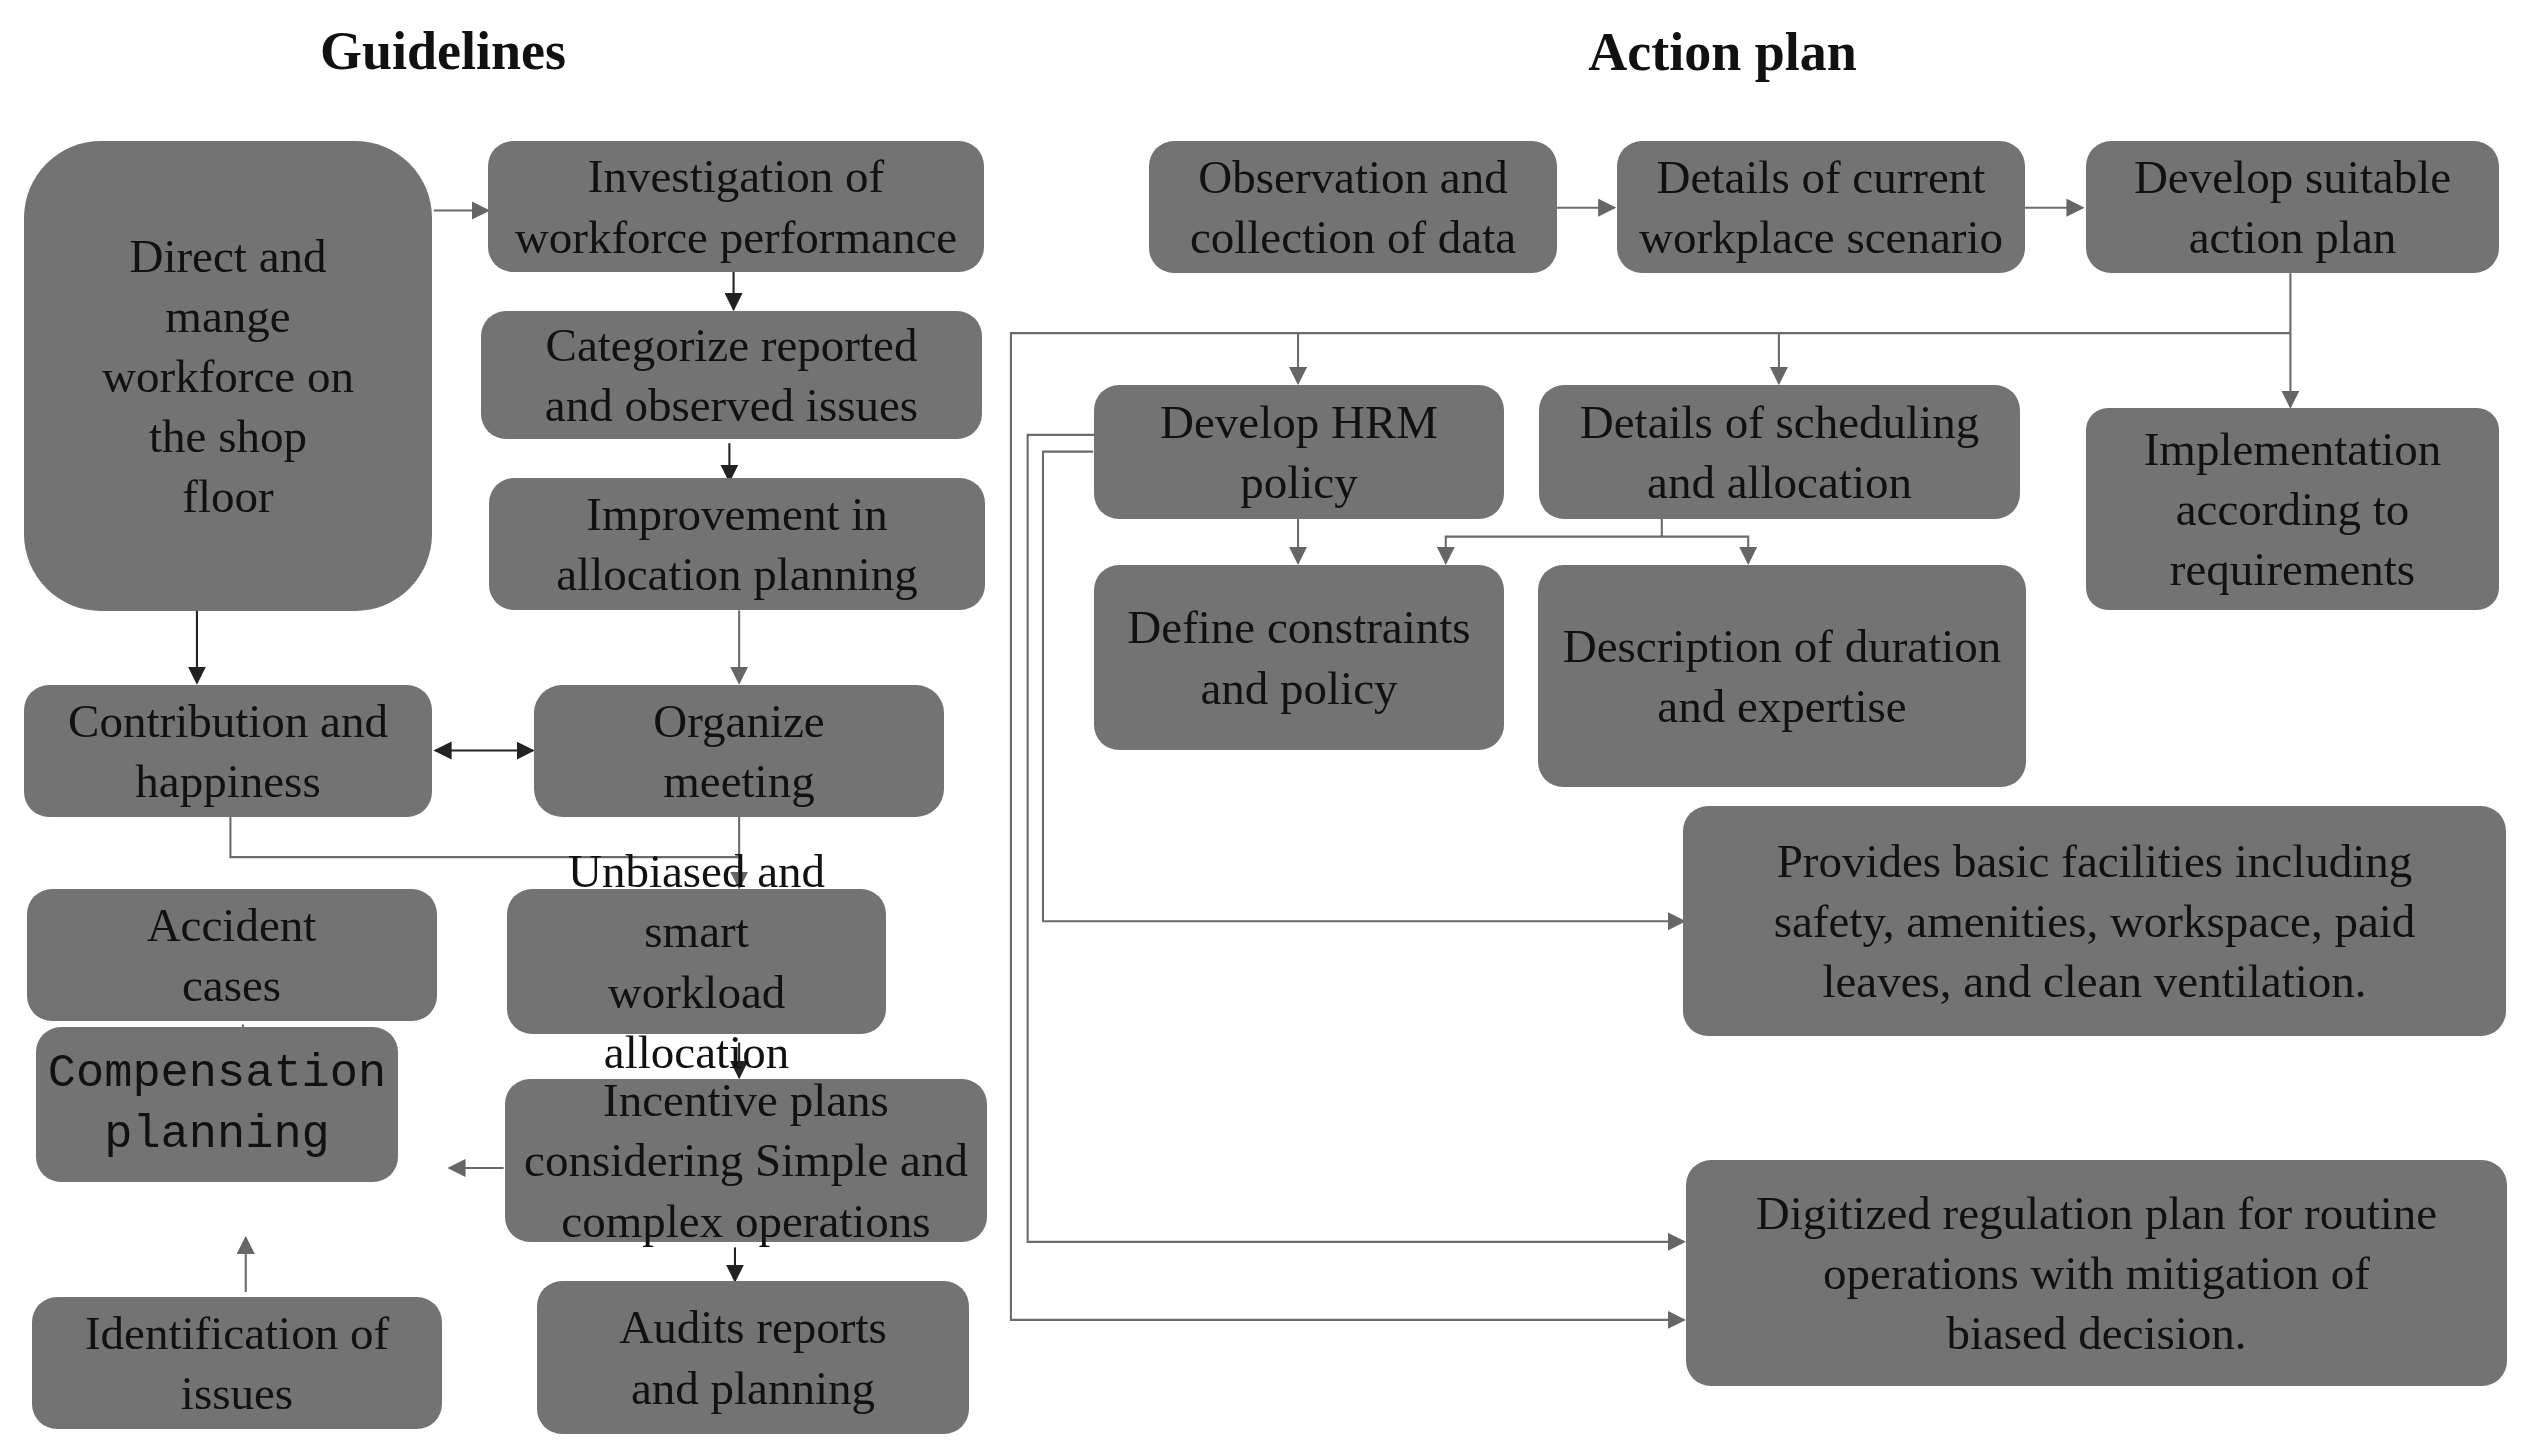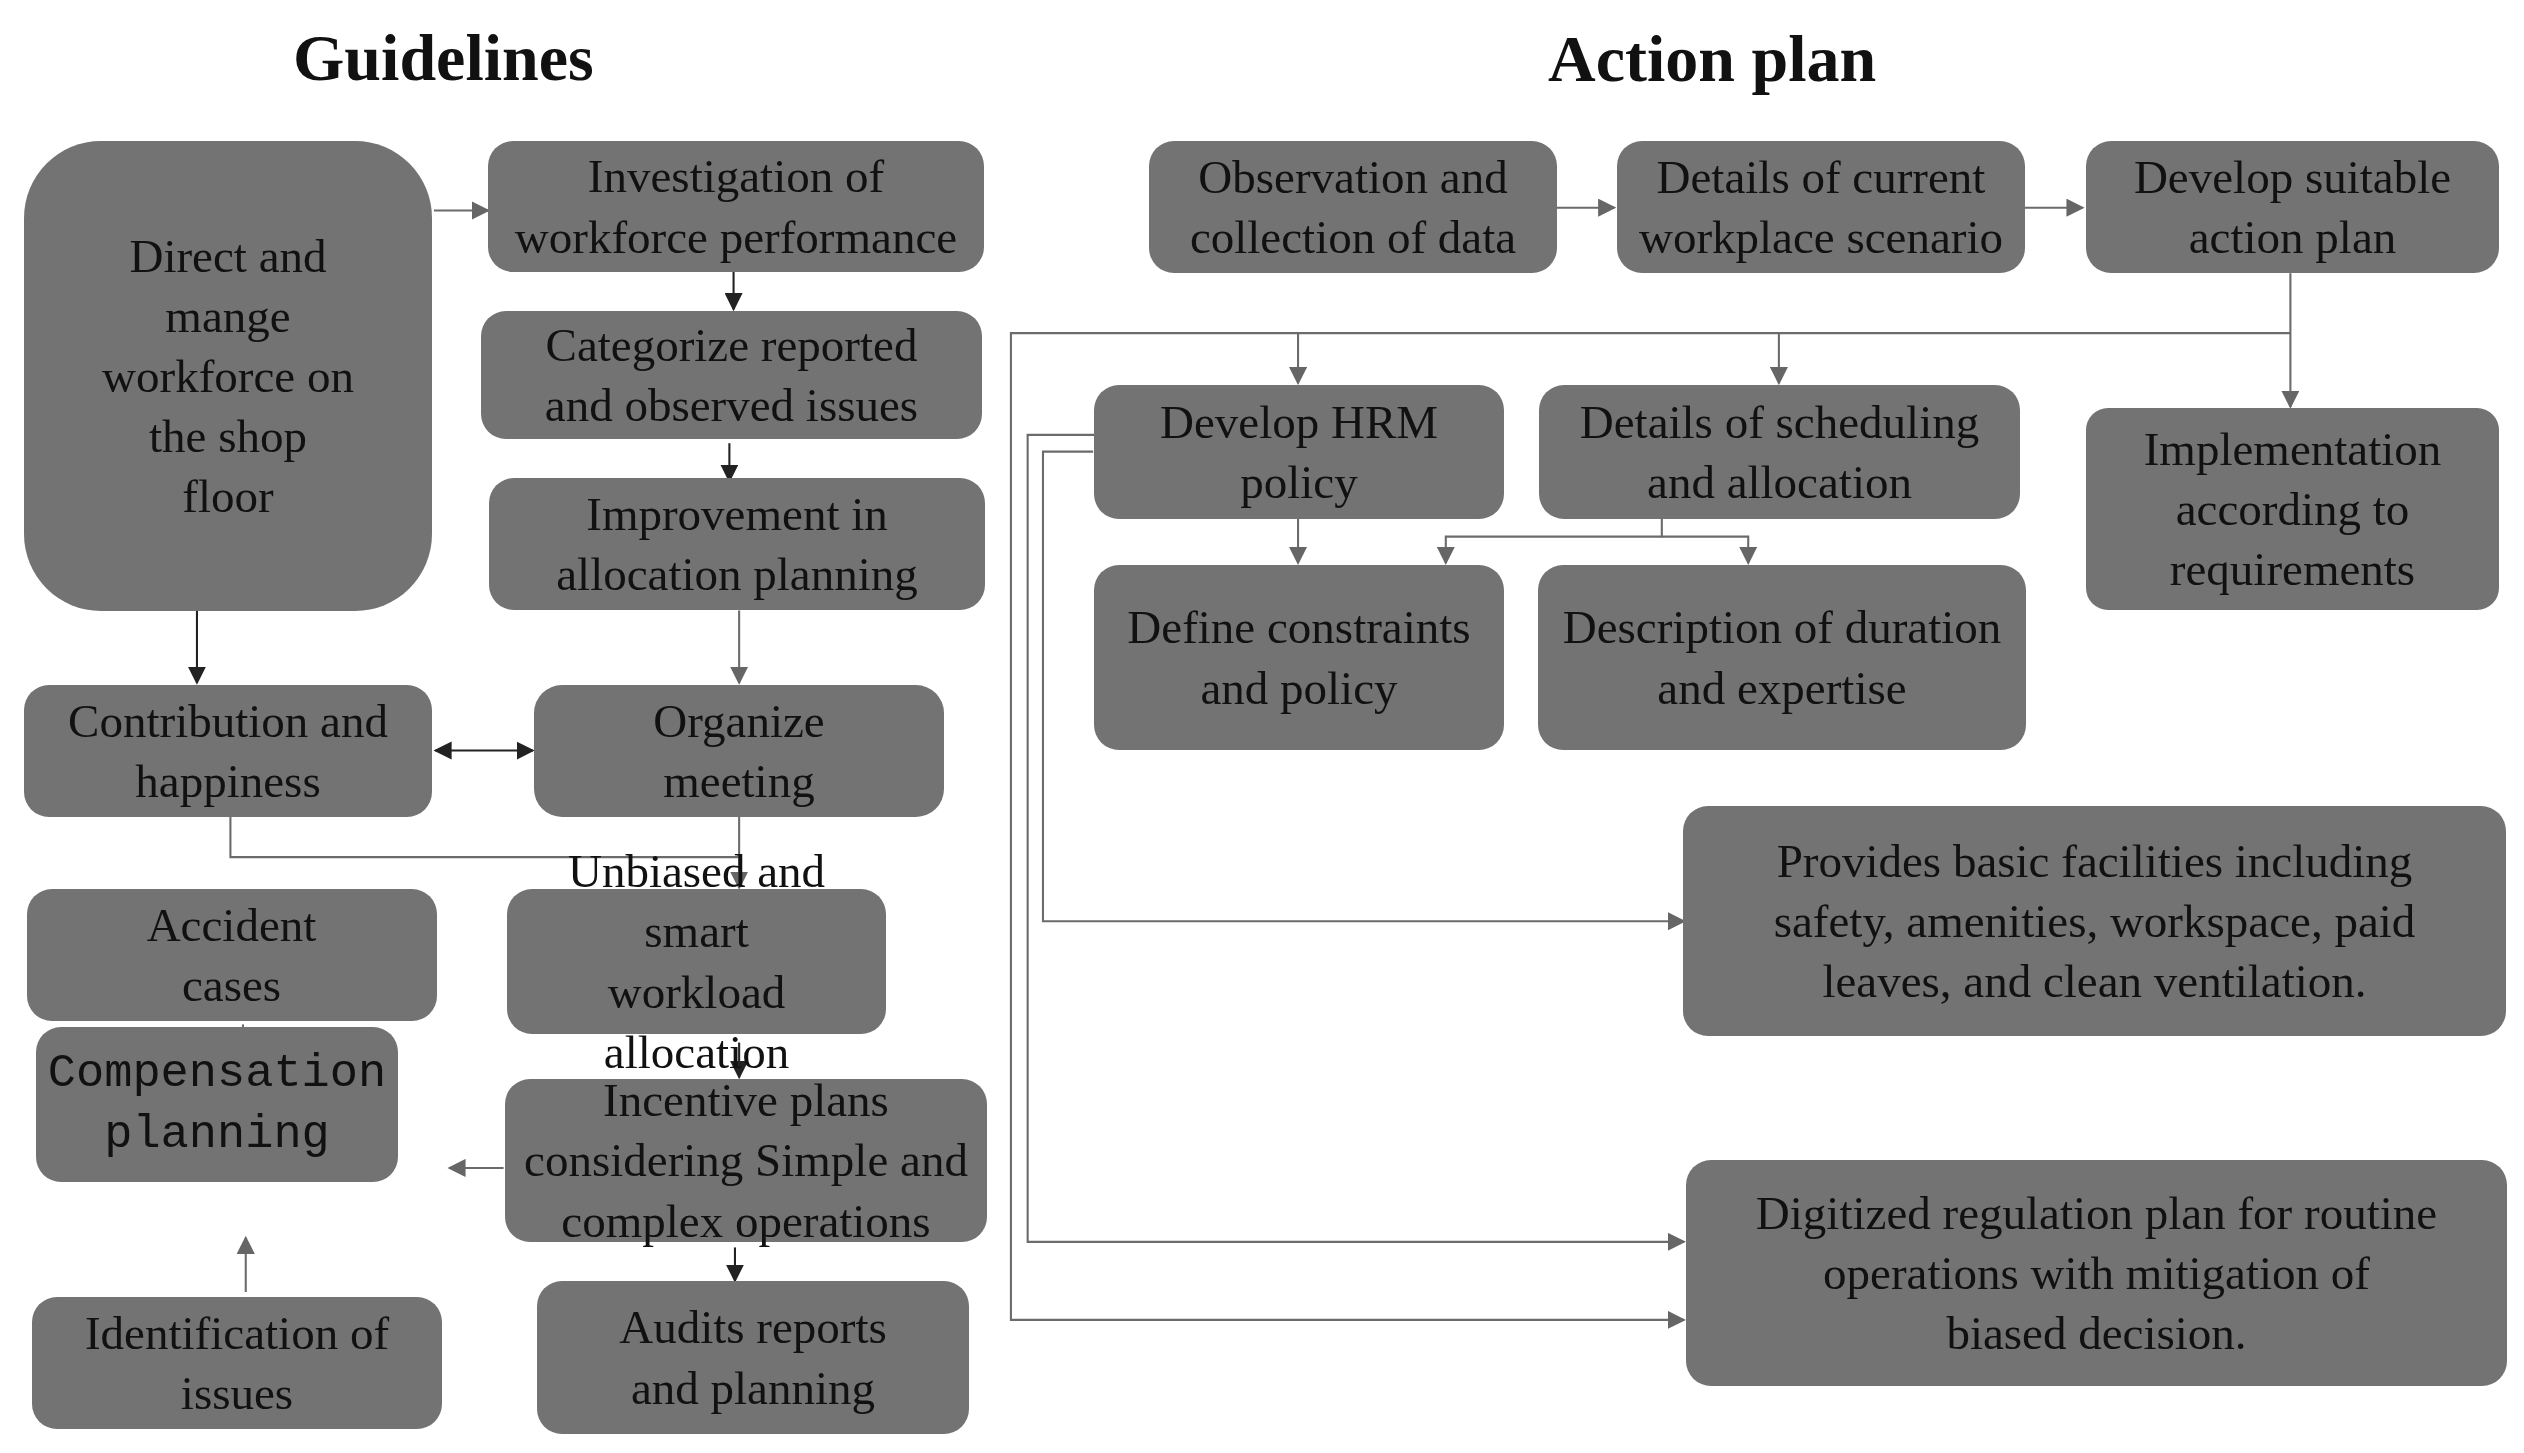--- a/index.html
+++ b/index.html
@@ -1,18 +1,18 @@
 <!DOCTYPE html>
 <html style="font-size:11px"><head>
 <meta charset="utf-8">
 <style>
   html, body { margin:0; padding:0; background:#ffffff; }
   body { width:2525px; height:1453px; position:relative; overflow:hidden;
          font-family:"Liberation Serif","DejaVu Serif",serif; color:#111; }
-  .title { position:absolute; font-weight:bold; font-size:66px; }
+  .title { position:absolute; font-weight:bold; font-size:54px; text-align:center; }
   .box { position:absolute; background:#737373; border-radius:25px; display:flex;
          align-items:center; justify-content:center; text-align:center;
          font-size:47px; line-height:1.28; white-space:pre-line; box-sizing:border-box; padding:0 4.2px; }
   .big { border-radius:77px; }
   svg.lines { position:absolute; left:0; top:0; }
 </style>
 </head>
 <body>
 
 <div class="title" style="left:293px;top:19.5px;width:300px;">Guidelines</div>
@@ -101,21 +101,21 @@
 action plan</div>
 <div class="box" style="left:1094px;top:385px;width:410px;height:134px;">Develop HRM
 policy</div>
 <div class="box" style="left:1539px;top:385px;width:481px;height:134px;">Details of scheduling
 and allocation</div>
 <div class="box" style="left:2086px;top:408px;width:413px;height:202px;border-radius:22px;">Implementation
 according to
 requirements</div>
 <div class="box" style="left:1094px;top:565px;width:410px;height:185px;">Define constraints
 and policy</div>
-<div class="box" style="left:1538px;top:565px;width:488px;height:185px;">Description of duration
+<div class="box" style="left:1538px;top:565px;width:488px;height:222px;">Description of duration
 and expertise</div>
 <div class="box" style="left:1683px;top:806px;width:823px;height:230px;">Provides basic facilities including
 safety, amenities, workspace, paid
 leaves, and clean ventilation.</div>
 <div class="box" style="left:1686px;top:1160px;width:821px;height:226px;">Digitized regulation plan for routine
 operations with mitigation of
 biased decision.</div>
 
 
 </body></html>

